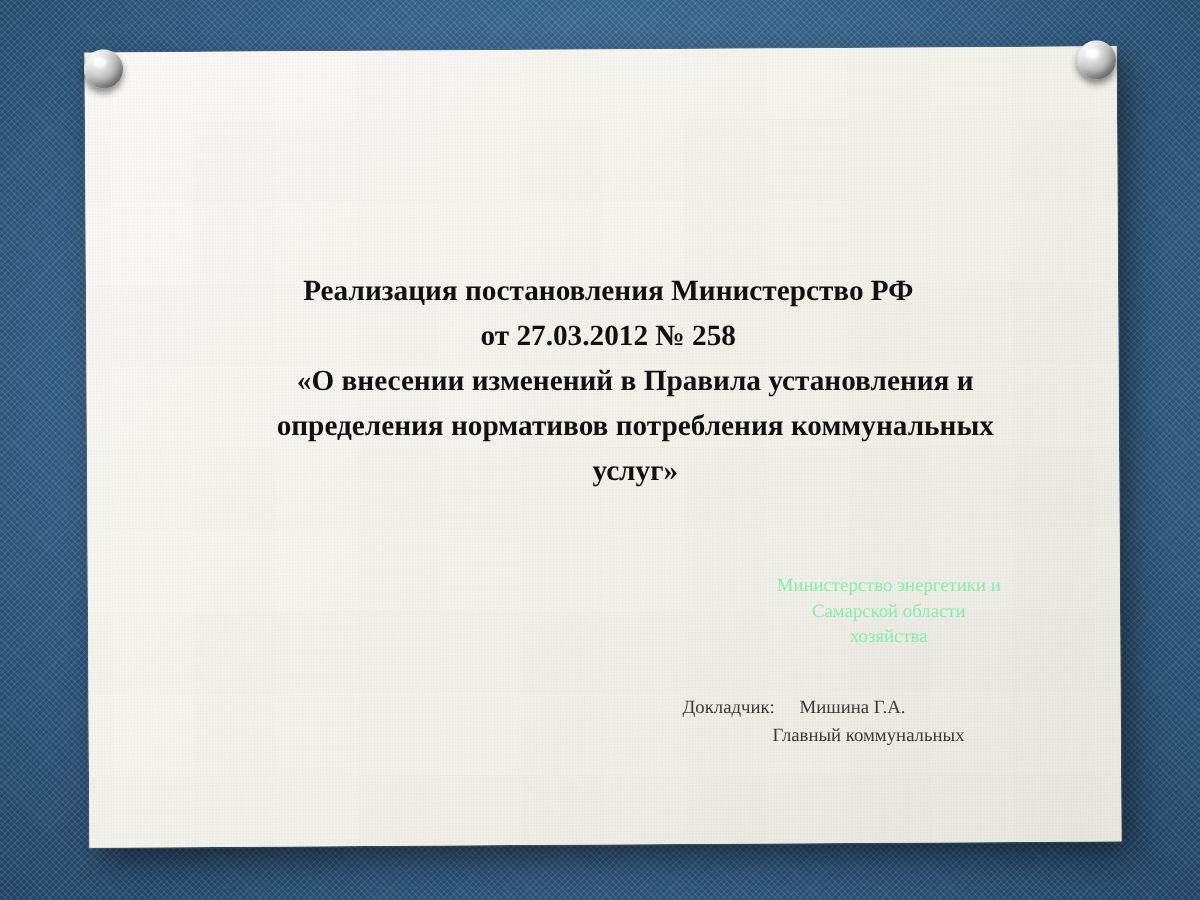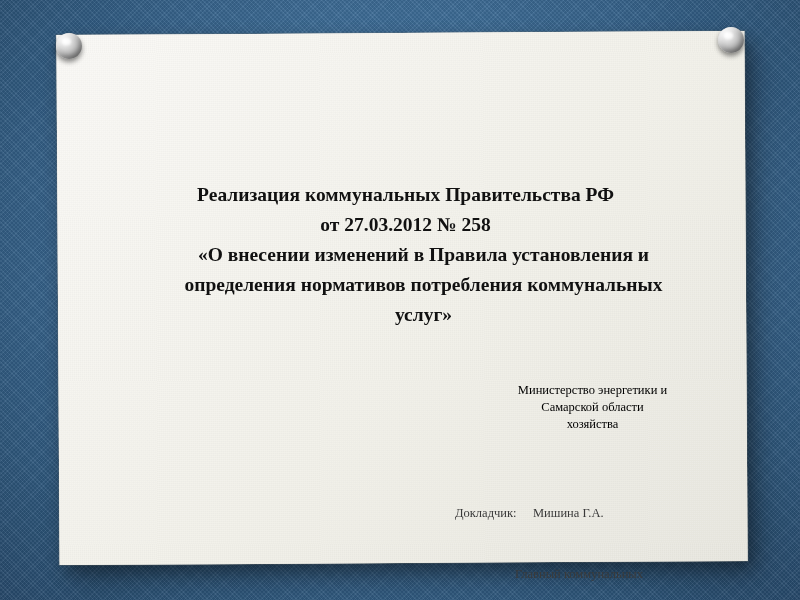--- a/index.html
+++ b/index.html
@@ -95,51 +95,51 @@
   
   #credits-block {
     position: absolute;
     left: 455px;
     top: 382px;
     width: 275px;
     text-align: center;
     font-family: "Liberation Serif", serif;
     font-size: 12.5px;
     line-height: 17px;
-    color: #000000;
+    color: #86efac;
   }
   #credits-block .cline { display: block; }
 
   #speaker-block {
     position: absolute;
     left: 455px;
     top: 462px;
     width: 275px;
     font-family: "Liberation Serif", serif;
     font-size: 12.5px;
     line-height: 19px;
     color: #3a3a3a;
     text-align: left;
   }
-  #speaker-block .sline { display: block; margin-top: 42px; }
+  #speaker-block .sline { display: block; }
   #speaker-block .sline.indent { padding-left: 60px; }
   #speaker-block .sline .role { display: inline-block; min-width: 78px; }
 </style>
 </head>
 <body>
 
 <div id="slide-background"></div>
 
 <div id="paper-sheet"></div>
 
 <div class="pin" id="pin-left"></div>
 <div class="pin" id="pin-right"></div>
 
 <div id="title-block">
-  <span class="tline">Реализация коммунальных Правительства РФ</span>
+  <span class="tline">Реализация постановления Министерство РФ</span>
   <span class="tline">от 27.03.2012 № 258</span>
   <span class="tline wrap">«О внесении изменений в Правила установления и определения нормативов потребления коммунальных услуг»</span>
 </div>
 
 <div id="credits-block">
   <span class="cline">Министерство энергетики и</span>
   <span class="cline">Самарской области</span>
   <span class="cline">хозяйства</span>
 </div>
 

